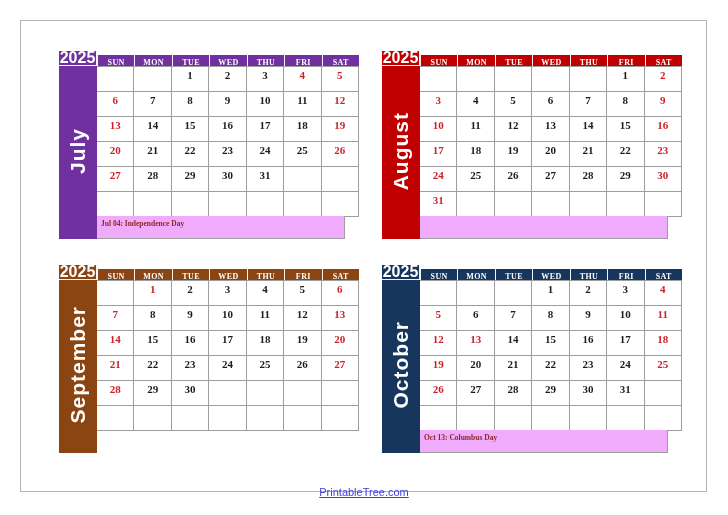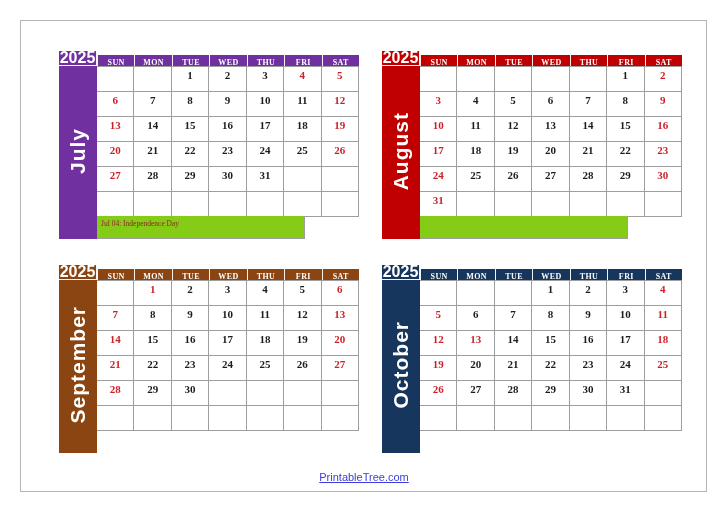--- a/index.html
+++ b/index.html
@@ -45,29 +45,29 @@
   }
   .cell{
     box-sizing:border-box;background:#ffffff;
     border-right:1px solid var(--grid,#9e9e9e);
     border-bottom:1px solid var(--grid,#9e9e9e);
     text-align:center;padding-top:2px;
     font-weight:bold;font-size:11px;color:var(--black,#1c1c1c);
   }
   .cell.red{color:var(--red,#cb2229);}
   .footer{
-    position:absolute;left:38px;top:165px;width:208px;height:23px;box-sizing:border-box;
-    background:#84cc16;
+    position:absolute;left:38px;top:165px;width:248px;height:23px;box-sizing:border-box;
+    background:#f0abfc;
     border-right:1px solid var(--grid,#9e9e9e);
     border-bottom:1px solid var(--grid,#9e9e9e);
-    font-weight:normal;font-size:7.5px;color:var(--holiday,#8e2626);
+    font-weight:bold;font-size:7.5px;color:var(--holiday,#8e2626);
     padding:3px 0 0 4px;
   }
   .branding{
-    position:absolute;left:0;top:471px;width:728px;text-align:center;
+    position:absolute;left:0;top:486px;width:728px;text-align:center;
     font-family:"Liberation Sans",sans-serif;font-size:11px;
     color:var(--brand,#3d3ddb);text-decoration:underline;cursor:pointer;
   }
 </style>
 </head>
 <body>
 
 <div class="page-frame"></div>
 <div id="calendars">
     <div class="calendar" style="left: 59px; top: 51px;">
@@ -300,15 +300,16 @@
         <div class="cell">31</div>
         <div class="cell"></div>
         <div class="cell"></div>
         <div class="cell"></div>
         <div class="cell"></div>
         <div class="cell"></div>
         <div class="cell"></div>
         <div class="cell"></div>
         <div class="cell"></div>
       </div>
+      <div class="footer">Oct 13: Columbus Day</div>
     </div>
   </div>
 <a class="branding">PrintableTree.com</a>
 
 </body></html>

